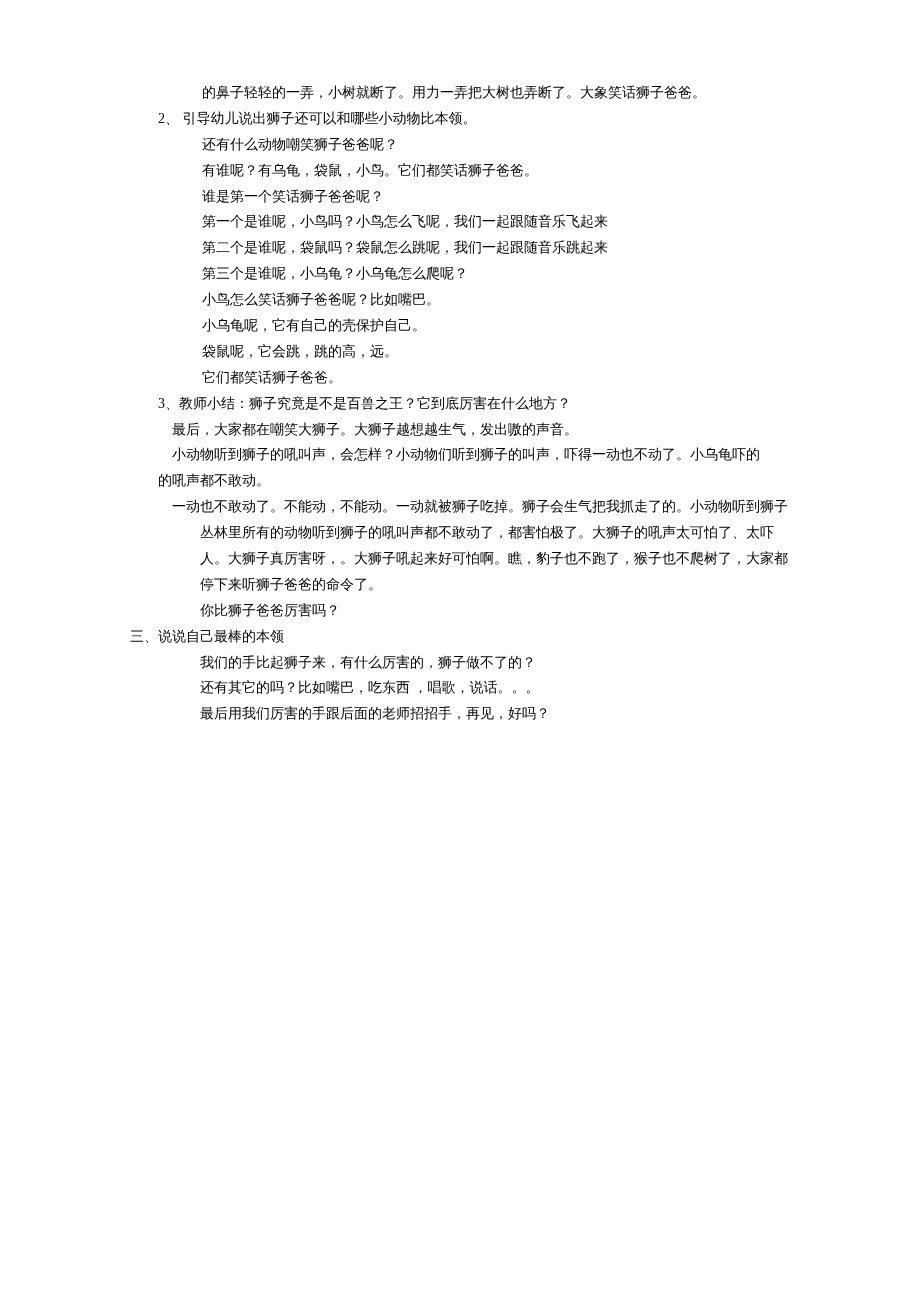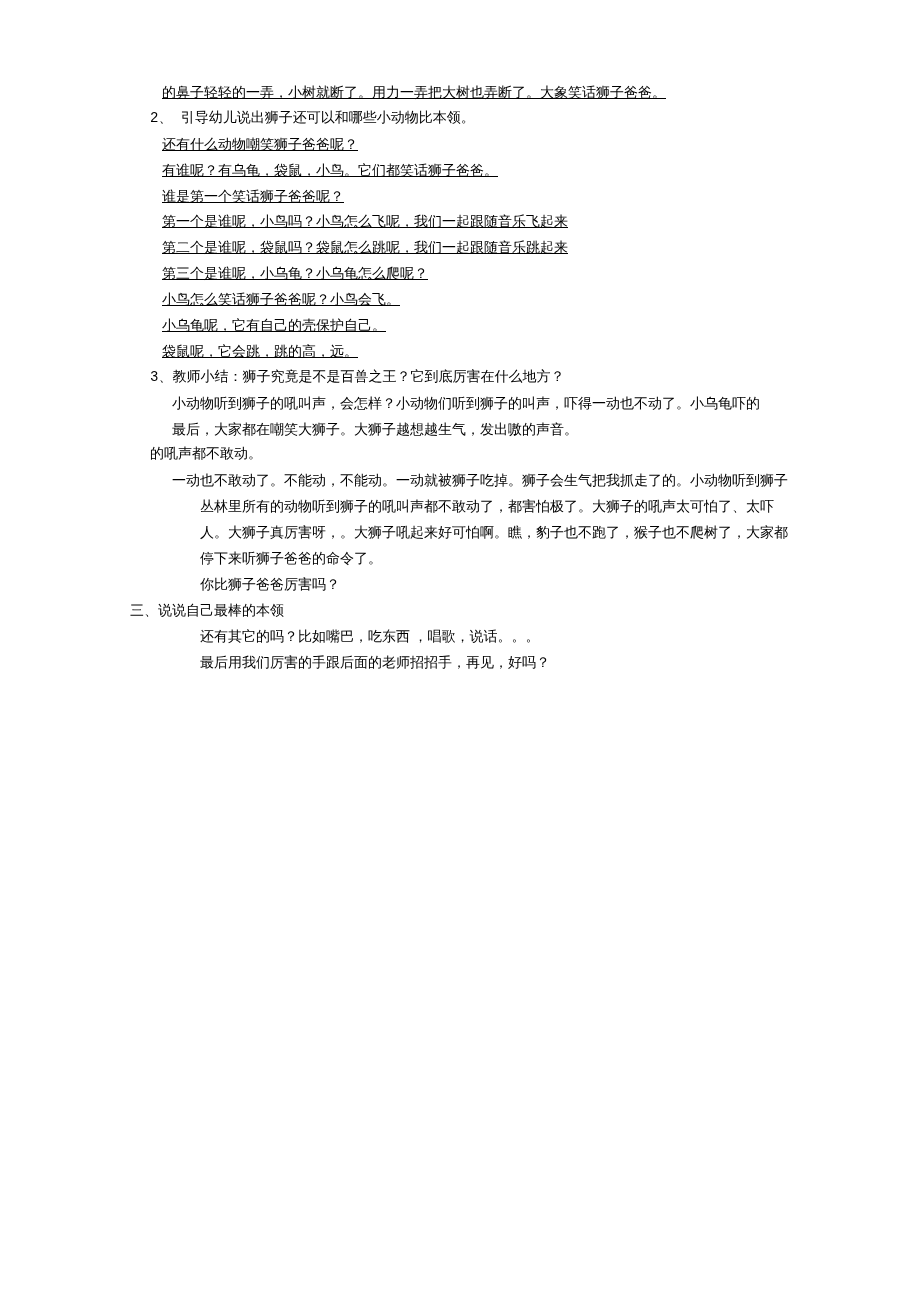--- a/index.html
+++ b/index.html
@@ -12,47 +12,49 @@
       color: #000;
       width: 920px;
     }
     .page {
       padding: 80px 130px 80px 130px;
     }
     .line {
       white-space: pre-wrap;
     }
     .indent-0 { margin-left: 0; }
-    .indent-1 { margin-left: 20px; font-family: Liberation Mono, monospace; }
+    .indent-1 { margin-left: 28px; }
     .indent-2 { margin-left: 42px; }
-    .indent-3 { margin-left: 32px; text-decoration: underline; }
+    .indent-3 { margin-left: 72px; }
     .indent-4 { margin-left: 70px; }
   </style>
 </head>
 <body>
 
 <div class="page">
   <div id="content">
       <div class="line indent-3">的鼻子轻轻的一弄，小树就断了。用力一弄把大树也弄断了。大象笑话狮子爸爸。</div>
       <div class="line indent-1">2、 引导幼儿说出狮子还可以和哪些小动物比本领。</div>
       <div class="line indent-3">还有什么动物嘲笑狮子爸爸呢？</div>
       <div class="line indent-3">有谁呢？有乌龟，袋鼠，小鸟。它们都笑话狮子爸爸。</div>
       <div class="line indent-3">谁是第一个笑话狮子爸爸呢？</div>
       <div class="line indent-3">第一个是谁呢，小鸟吗？小鸟怎么飞呢，我们一起跟随音乐飞起来</div>
       <div class="line indent-3">第二个是谁呢，袋鼠吗？袋鼠怎么跳呢，我们一起跟随音乐跳起来</div>
       <div class="line indent-3">第三个是谁呢，小乌龟？小乌龟怎么爬呢？</div>
-      <div class="line indent-3">小鸟怎么笑话狮子爸爸呢？小鸟会飞。</div>
+      <div class="line indent-3">小鸟怎么笑话狮子爸爸呢？比如嘴巴。</div>
       <div class="line indent-3">小乌龟呢，它有自己的壳保护自己。</div>
       <div class="line indent-3">袋鼠呢，它会跳，跳的高，远。</div>
+      <div class="line indent-3">它们都笑话狮子爸爸。</div>
       <div class="line indent-1">3、教师小结：狮子究竟是不是百兽之王？它到底厉害在什么地方？</div>
+      <div class="line indent-2">最后，大家都在嘲笑大狮子。大狮子越想越生气，发出嗷的声音。</div>
       <div class="line indent-2">小动物听到狮子的吼叫声，会怎样？小动物们听到狮子的叫声，吓得一动也不动了。小乌龟吓的</div>
-      <div class="line indent-2">最后，大家都在嘲笑大狮子。大狮子越想越生气，发出嗷的声音。</div>
       <div class="line indent-1">的吼声都不敢动。</div>
       <div class="line indent-2">一动也不敢动了。不能动，不能动。一动就被狮子吃掉。狮子会生气把我抓走了的。小动物听到狮子</div>
       <div class="line indent-4">丛林里所有的动物听到狮子的吼叫声都不敢动了，都害怕极了。大狮子的吼声太可怕了、太吓</div>
       <div class="line indent-4">人。大狮子真厉害呀，。大狮子吼起来好可怕啊。瞧，豹子也不跑了，猴子也不爬树了，大家都</div>
       <div class="line indent-4">停下来听狮子爸爸的命令了。</div>
       <div class="line indent-4">你比狮子爸爸厉害吗？</div>
       <div class="line indent-0">三、说说自己最棒的本领</div>
+      <div class="line indent-4">我们的手比起狮子来，有什么厉害的，狮子做不了的？</div>
       <div class="line indent-4">还有其它的吗？比如嘴巴，吃东西 ，唱歌，说话。。。</div>
       <div class="line indent-4">最后用我们厉害的手跟后面的老师招招手，再见，好吗？</div>
     </div>
 </div>
 
 </body></html>

